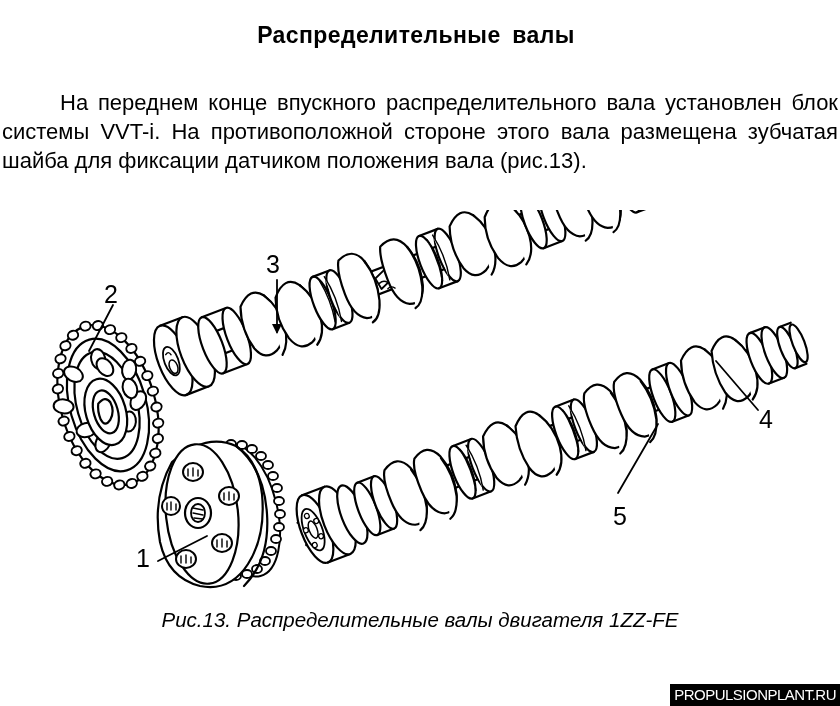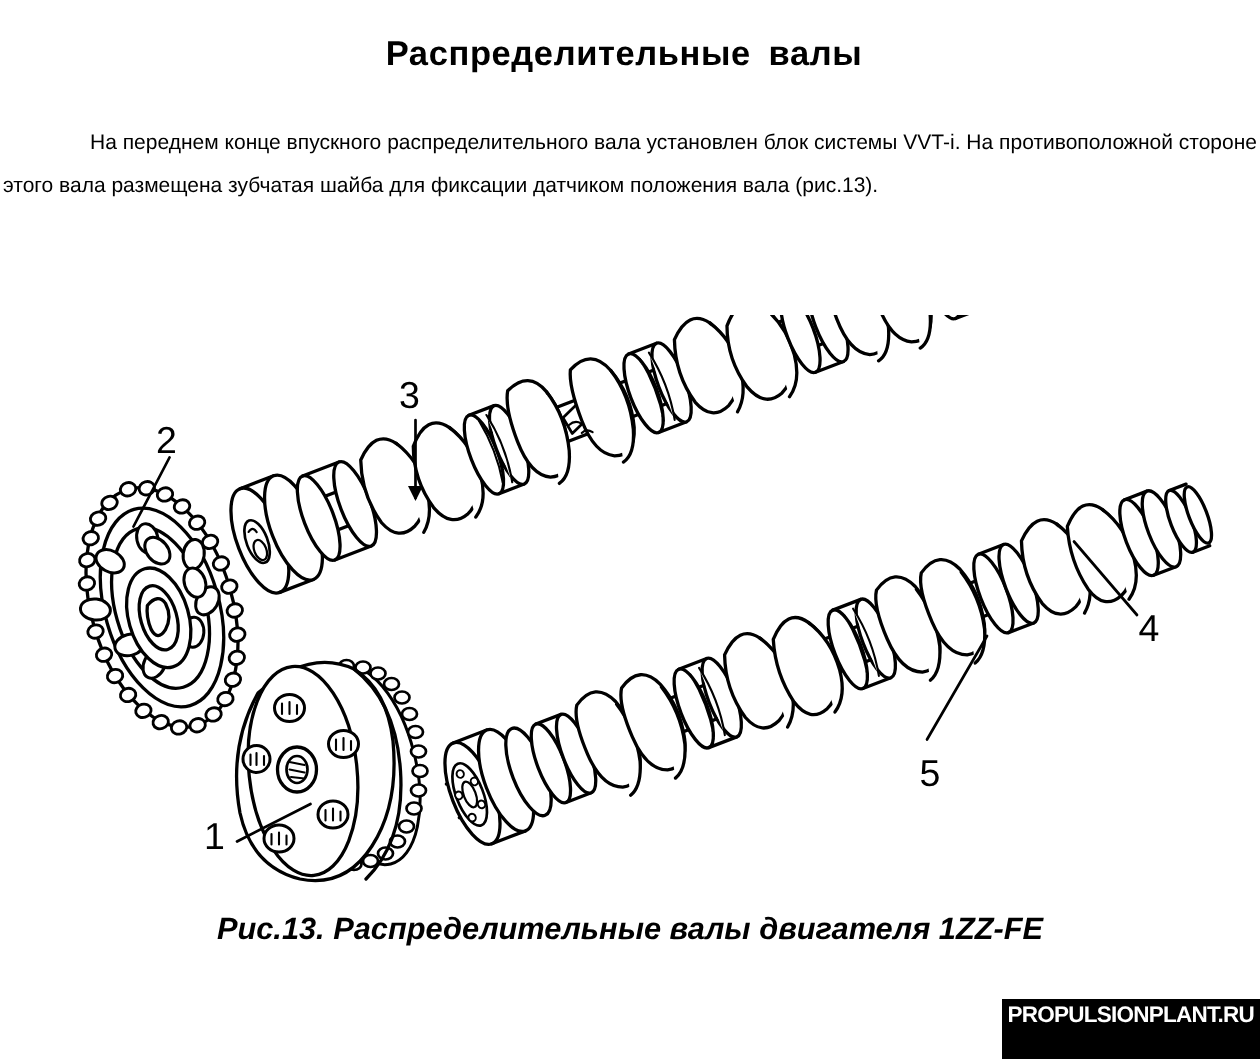--- a/index.html
+++ b/index.html
@@ -32,21 +32,21 @@
     line-height: 28px;
     white-space: nowrap;
   }
 
   
   .body-text {
     position: absolute;
     top: 66px;
     left: 2px;
     width: 836px;
-    font-size: 14px;
+    font-size: 22px;
     line-height: 29px;
     text-align: justify;
     text-indent: 58px;
     text-justify: inter-word;
     hyphens: none;
   }
   .body-text > span { display: inline; }
 
   
   .figure {
@@ -74,35 +74,34 @@
   
   .caption {
     position: absolute;
     top: 604px;
     left: 0;
     width: 840px;
     text-align: center;
     font-style: italic;
     font-size: 20.5px;
     line-height: 31px;
-    font-weight: bold;
   }
   .caption .cap-line { display: block; white-space: nowrap; }
 
   
   .watermark {
     position: absolute;
     right: 0;
     bottom: 0;
-    height: 40px;
+    height: 22px;
     padding: 0 4px;
     background: #000000;
     color: #ffffff;
     font-size: 15px;
-    font-weight: bold;
+    font-weight: normal;
     letter-spacing: -0.5px;
     line-height: 22px;
     font-family: "Liberation Sans", "DejaVu Sans", sans-serif;
     white-space: nowrap;
   }
 </style>
 </head>
 <body>
 
 <h1 class="page-title">Распределительные валы</h1>

